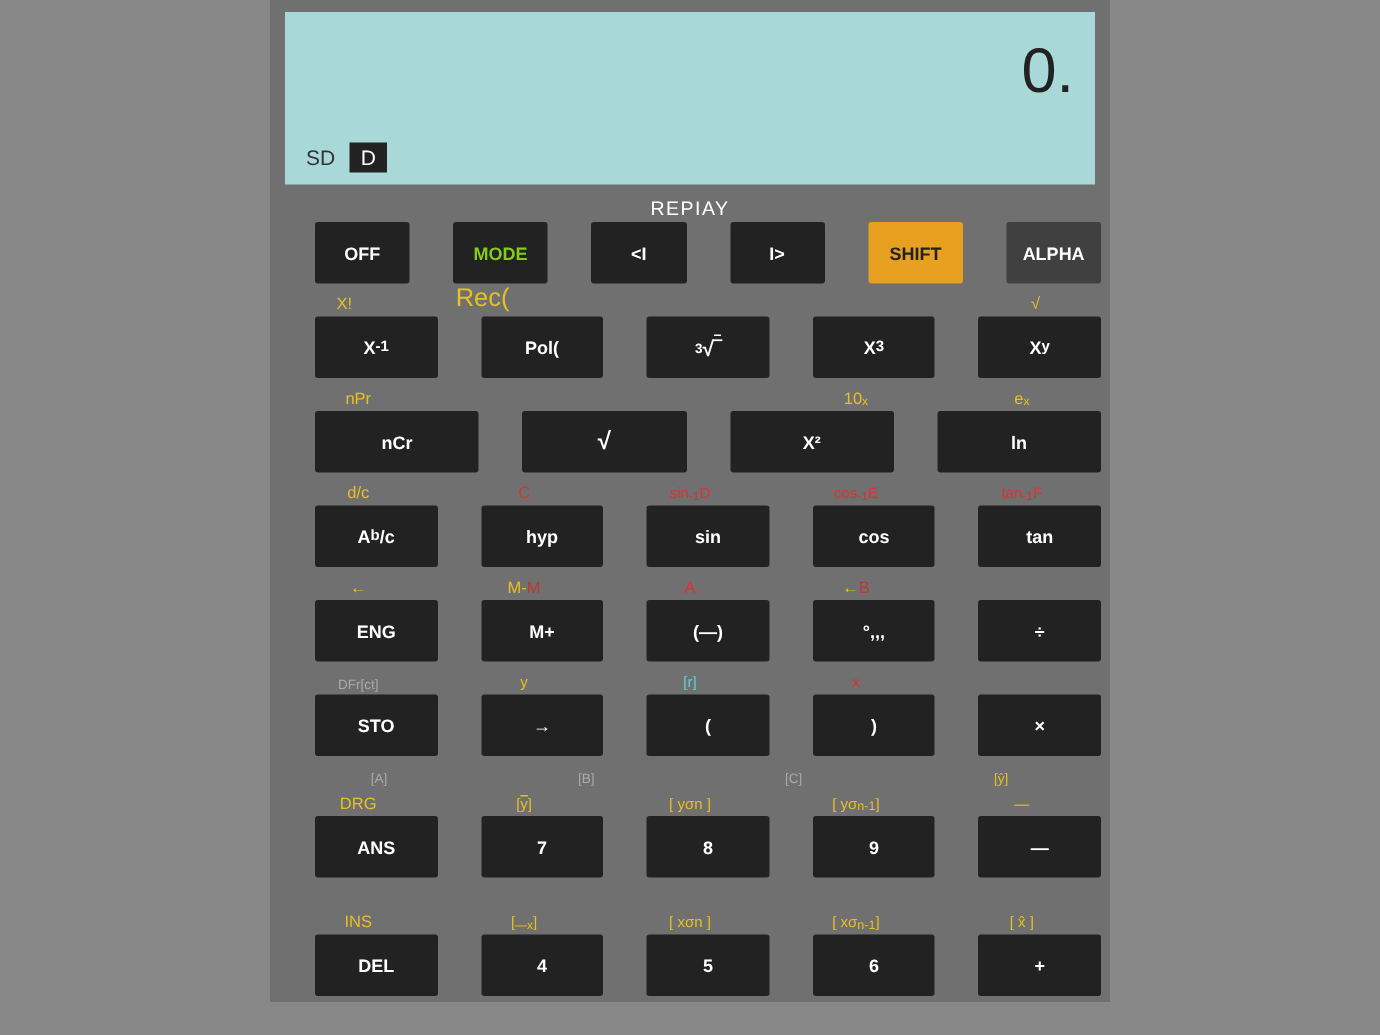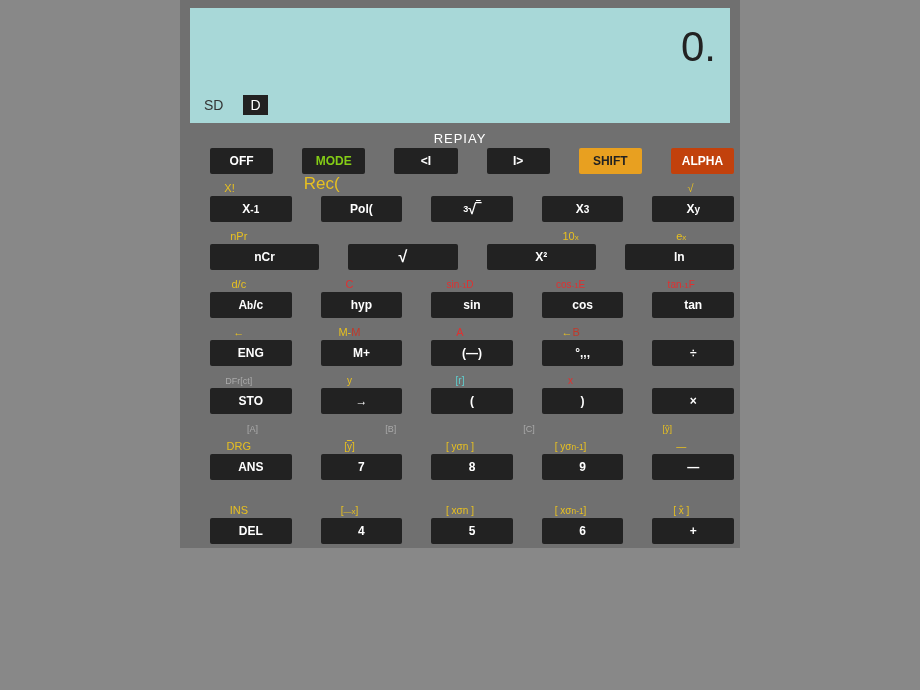--- a/index.html
+++ b/index.html
@@ -33,21 +33,21 @@
       font-size: 42px;
       color: #222;
       text-align: right;
       font-weight: 300;
       line-height: 1;
       margin-top: 10px;
     }
     .display-status {
       display: flex;
       align-items: center;
-      gap: 20px;
+      gap: 10px;
       font-size: 14px;
       color: #333;
     }
     .display-d {
       background: #222;
       color: white;
       padding: 2px 7px;
       font-size: 14px;
     }
     .replay-row {
@@ -75,30 +75,30 @@
     .btn {
       background: #222;
       color: white;
       border: none;
       cursor: pointer;
       font-size: 12px;
       font-weight: bold;
       display: flex;
       align-items: center;
       justify-content: center;
-      height: 26px;
+      height: 41px;
       min-width: 60px;
       flex: 1;
       border-radius: 2px;
       text-align: center;
       padding: 0 2px;
       margin-left: 24px;
     }
     .btn.shift-btn { background: #e8a020; color: #222; }
-    .btn.alpha-btn { background: #c2410c; color: white; }
+    .btn.alpha-btn { background: #404040; color: white; }
     .btn.off-btn { background: #222; color: white; }
     .btn.mode-btn { background: #222; color: #84cc16; }
     .btn-label {
       flex: 1;
       min-width: 60px;
       text-align: center;
       font-size: 11px;
       height: 18px;
       display: flex;
       align-items: flex-end;

